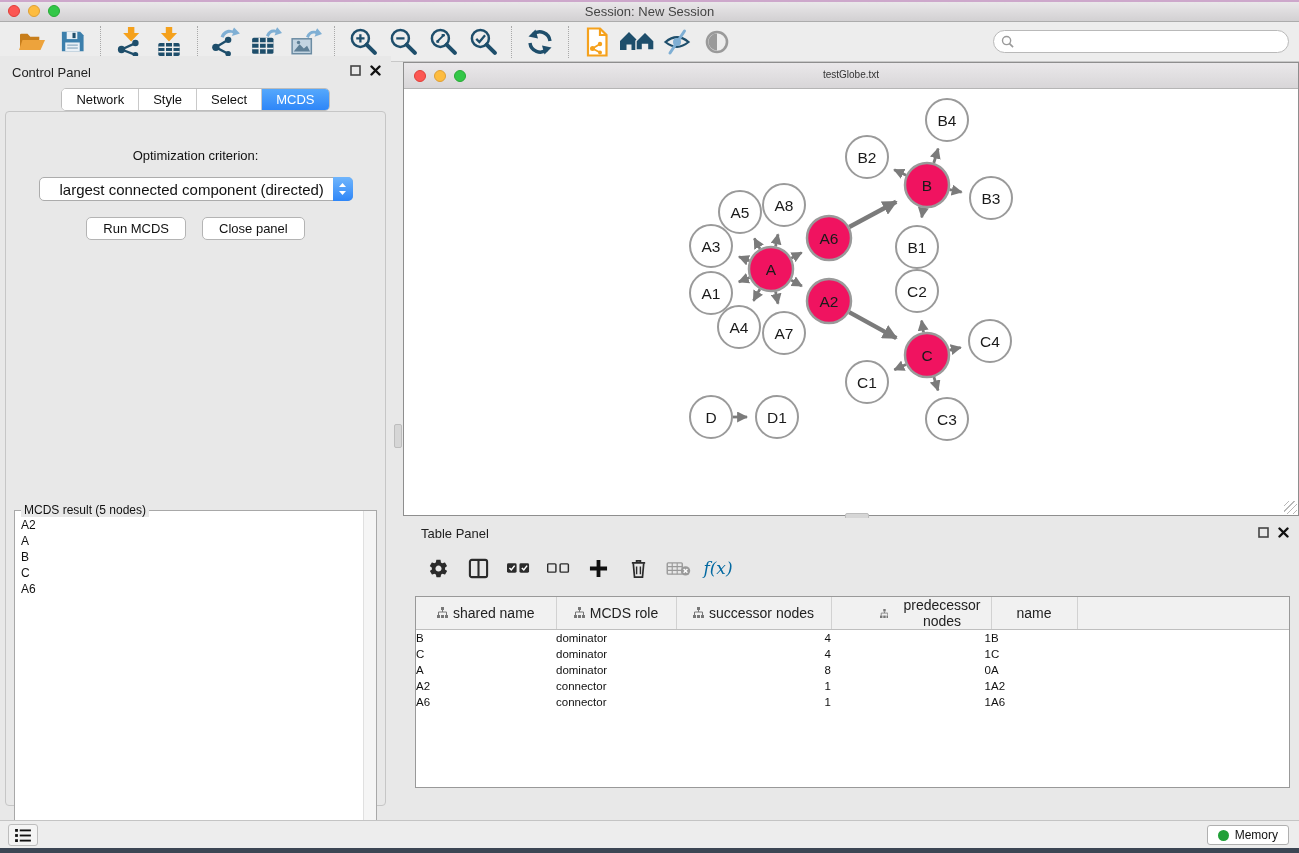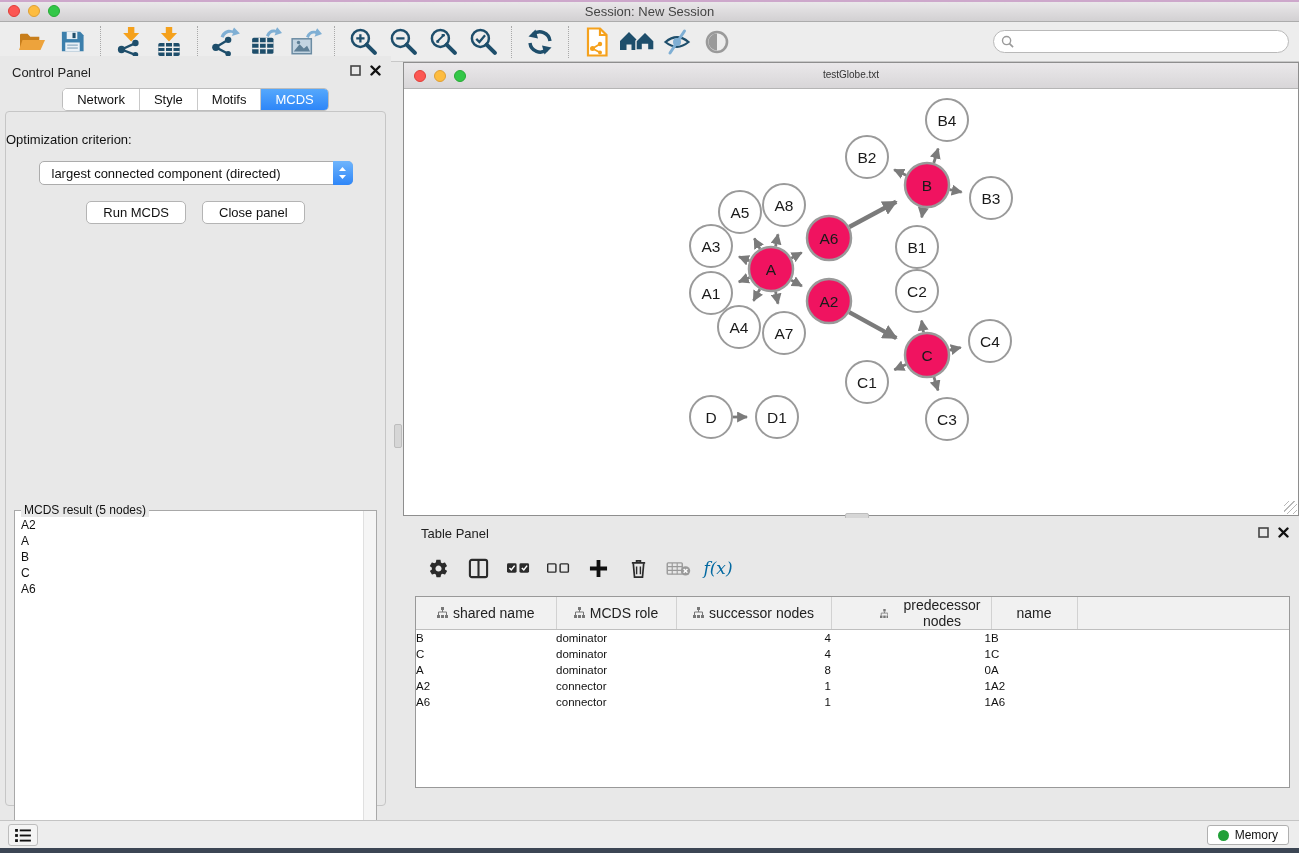--- a/index.html
+++ b/index.html
@@ -31,24 +31,24 @@
   .cp-header { position:relative; height:30px; }
   .cp-header .cp-title { position:absolute; left:12px; top:9px; font-size:13px; color:#222; }
   .panel-icons { position:absolute; right:10px; top:9px; display:flex; gap:9px; align-items:center; }
   .cp-tabs { display:flex; justify-content:center; margin-top:2px; }
   .seg { display:flex; border:1px solid #BDBDBD; border-radius:5px; overflow:hidden; background:#fff; }
   .seg .seg-btn { padding:3px 14px; font-size:13px; color:#111; background:#fff; border-right:1px solid #C9C9C9; cursor:pointer; white-space:nowrap; }
   .seg .seg-btn:last-child { border-right:none; }
   .seg .seg-btn.active { background:linear-gradient(#55A8FC,#2E86F8); color:#fff; }
   .cp-inner { position:absolute; left:5px; top:55px; width:381px; height:695px;
     border:1px solid #C6C6C6; border-radius:4px; background:#E8E8E8; }
-  .opt-label { margin-top:20px; font-size:13px; color:#111; }
+  .opt-label { text-align:center; margin-top:36px; font-size:13px; color:#111; }
   .dropdown { position:relative; margin:14px auto 0 auto; width:314px; height:24px; background:#fff;
     border:1px solid #ACACAC; border-radius:5px; display:flex; align-items:center; cursor:pointer; }
-  .dropdown .dd-text { flex:1; font-size:13px; padding-left:12px; color:#111; white-space:nowrap; overflow:hidden; }
+  .dropdown .dd-text { flex:1; font-size:15px; padding-left:20px; color:#111; white-space:nowrap; overflow:hidden; }
   .dropdown .dd-stepper { width:20px; height:24px; margin-right:-1px; border-radius:0 5px 5px 0;
     background:linear-gradient(#6FB5FC,#2E86F8); display:flex; align-items:center; justify-content:center; }
   .btn-row { display:flex; justify-content:center; gap:16px; margin-top:16px; }
   .push-btn { background:#fff; border:1px solid #B4B4B4; border-radius:5px; padding:3px 16px; font-size:13px; color:#111; cursor:pointer; }
   .result-box { position:absolute; left:8px; top:398px; width:363px; height:340px; border:1px solid #A8A8A8; background:#fff; }
   .result-legend { position:absolute; left:6px; top:-8px; background:#E8E8E8; padding:0 3px; font-size:12px; color:#111; }
   .result-list { position:absolute; left:1px; top:6px; right:14px; bottom:1px; overflow:hidden; }
   .result-list .ritem { font-size:12px; line-height:16px; padding-left:5px; color:#111; cursor:default; }
   .result-scroll { position:absolute; right:0; top:0; width:13px; height:100%; background:#F5F5F5; border-left:1px solid #E0E0E0; }
 
@@ -252,21 +252,21 @@
         </svg>
       <svg width="11" height="11" viewBox="0 0 11 11">
           <path d="M1.5 1.5 L9.5 9.5 M9.5 1.5 L1.5 9.5" stroke="#111" stroke-width="2.4" stroke-linecap="round"></path>
         </svg>
     </span>
   </div>
   <div class="cp-tabs">
     <div class="seg" id="cp-tabs-seg">
         <span class="seg-btn">Network</span>
         <span class="seg-btn">Style</span>
-        <span class="seg-btn">Motifs</span>
+        <span class="seg-btn">Select</span>
         <span class="seg-btn active">MCDS</span>
       </div>
   </div>
   <div class="cp-inner">
     <div class="opt-label">Optimization criterion:</div>
     <div class="dropdown">
       <span class="dd-text">largest connected component (directed)</span>
       <span class="dd-stepper">
         <svg width="11" height="16" viewBox="0 0 11 16">
             <path d="M2 6 L5.5 2 L9 6 Z" fill="#fff"></path>

